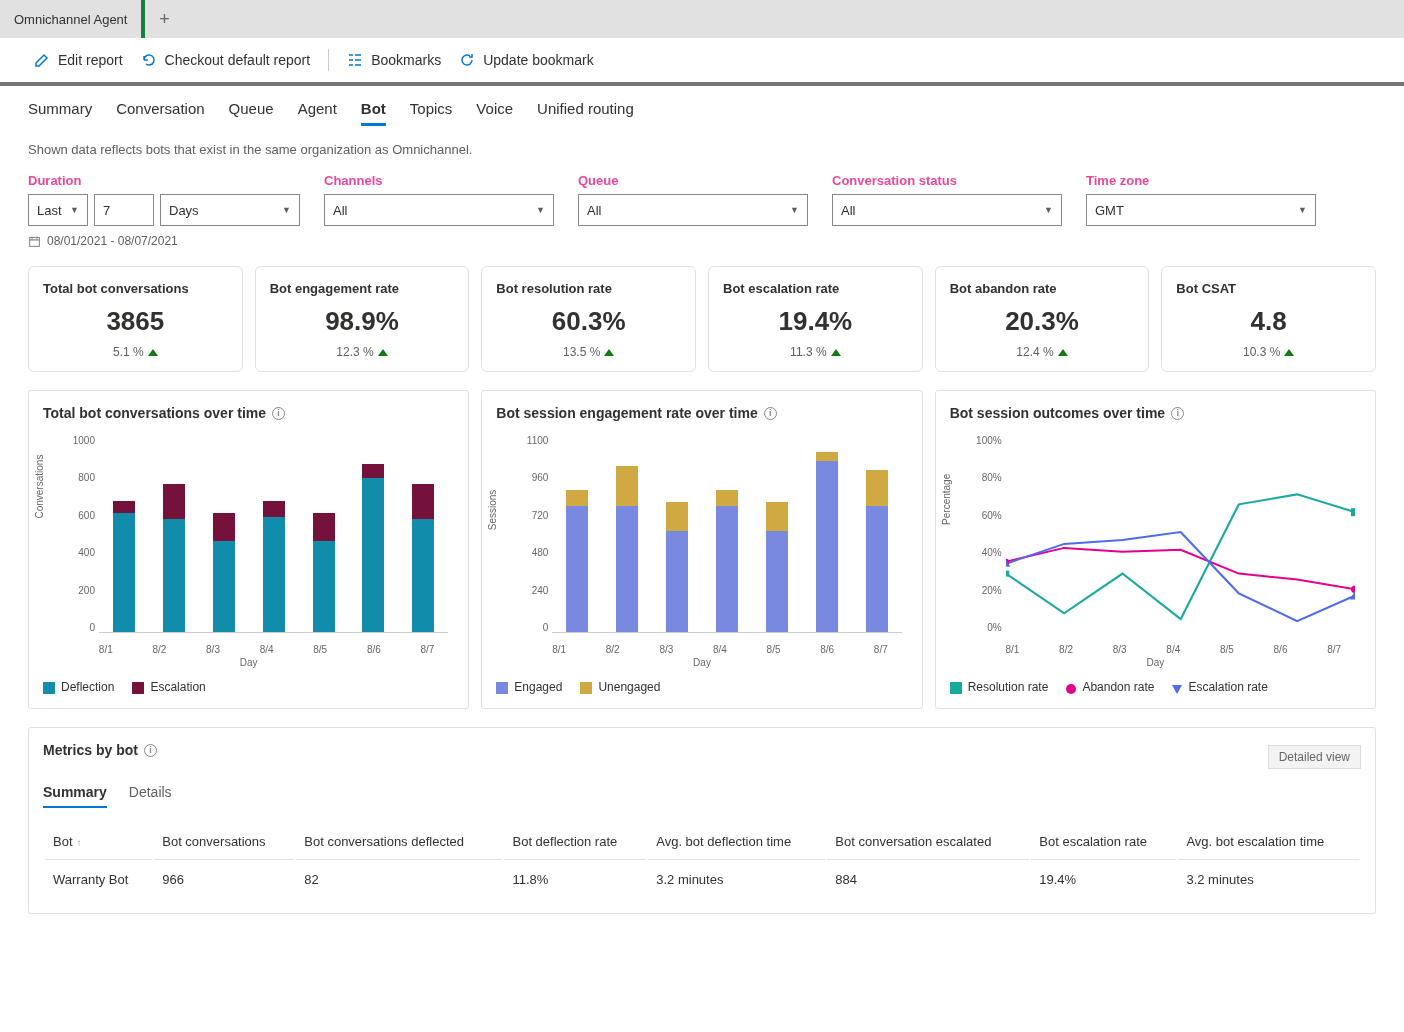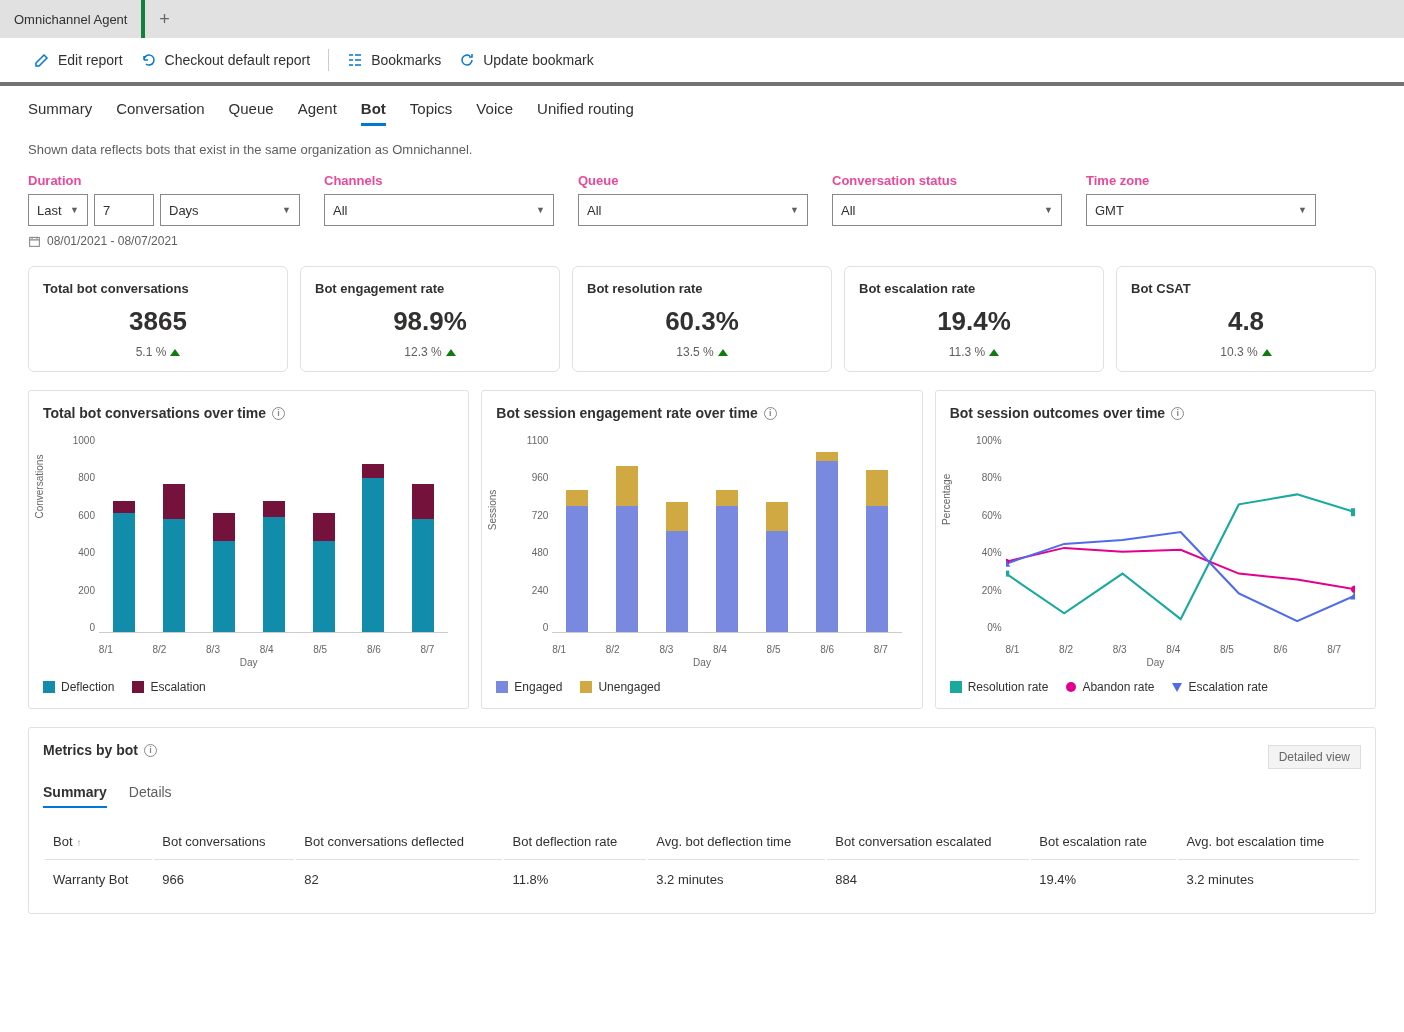--- a/index.html
+++ b/index.html
@@ -53,21 +53,21 @@
 .x-label { text-align: center; font-size: 10px; color: #666; margin-top: 2px; }
 .bars-container { position: absolute; left: 56px; right: 6px; top: 0; bottom: 22px; display: flex; justify-content: space-around; align-items: flex-end; border-bottom: 1px solid #ccc; }
 .bar-stack { width: 22px; display: flex; flex-direction: column-reverse; }
 .bar-seg { width: 100%; }
 .c-teal { background: #118dab; }
 .c-maroon { background: #75123c; }
 .c-purple { background: #7a89e0; }
 .c-gold { background: #d0a943; }
 
 .legend { display: flex; gap: 18px; margin-top: 12px; font-size: 12px; color: #323130; align-items: center; }
-.legend-item { display: flex; align-items: center; gap: 6px; }
+.legend-item { display: flex; align-items: flex-end; gap: 6px; }
 .sw { width: 12px; height: 12px; }
 .sw-circle { width: 10px; height: 10px; border-radius: 50%; }
 .sw-tri { width: 0; height: 0; border-left: 5px solid transparent; border-right: 5px solid transparent; border-top: 9px solid #4f6bed; }
 
 .line-chart-svg { position: absolute; left: 56px; right: 6px; top: 0; bottom: 22px; }
 
 .metrics-section { border: 1px solid #e1e1e1; border-radius: 3px; padding: 14px; margin-bottom: 20px; }
 .metrics-header { display: flex; justify-content: space-between; align-items: center; margin-bottom: 12px; gap: 31px; }
 .detailed-btn { background: #f3f3f3; border: 1px solid #ddd; padding: 4px 10px; font-size: 12px; color: #666; cursor: pointer; }
 .sub-tabs { display: flex; gap: 22px; margin-bottom: 14px; }
@@ -198,20 +198,25 @@
       </div>
       <div class="kpi">
         <div class="kpi-title">Bot resolution rate</div>
     <div class="kpi-value">60.3%</div>
     <div class="kpi-delta">13.5 %<span class="tri-up"></span></div>
       </div>
       <div class="kpi">
         <div class="kpi-title">Bot escalation rate</div>
     <div class="kpi-value">19.4%</div>
     <div class="kpi-delta">11.3 %<span class="tri-up"></span></div>
+      </div>
+      <div class="kpi">
+        <div class="kpi-title">Bot abandon rate</div>
+    <div class="kpi-value">20.3%</div>
+    <div class="kpi-delta">12.4 %<span class="tri-up"></span></div>
       </div>
       <div class="kpi">
         <div class="kpi-title">Bot CSAT</div>
     <div class="kpi-value">4.8</div>
     <div class="kpi-delta">10.3 %<span class="tri-up"></span></div>
       </div>
     </div>
 
   <div class="charts-row">
     <div class="chart-card">

